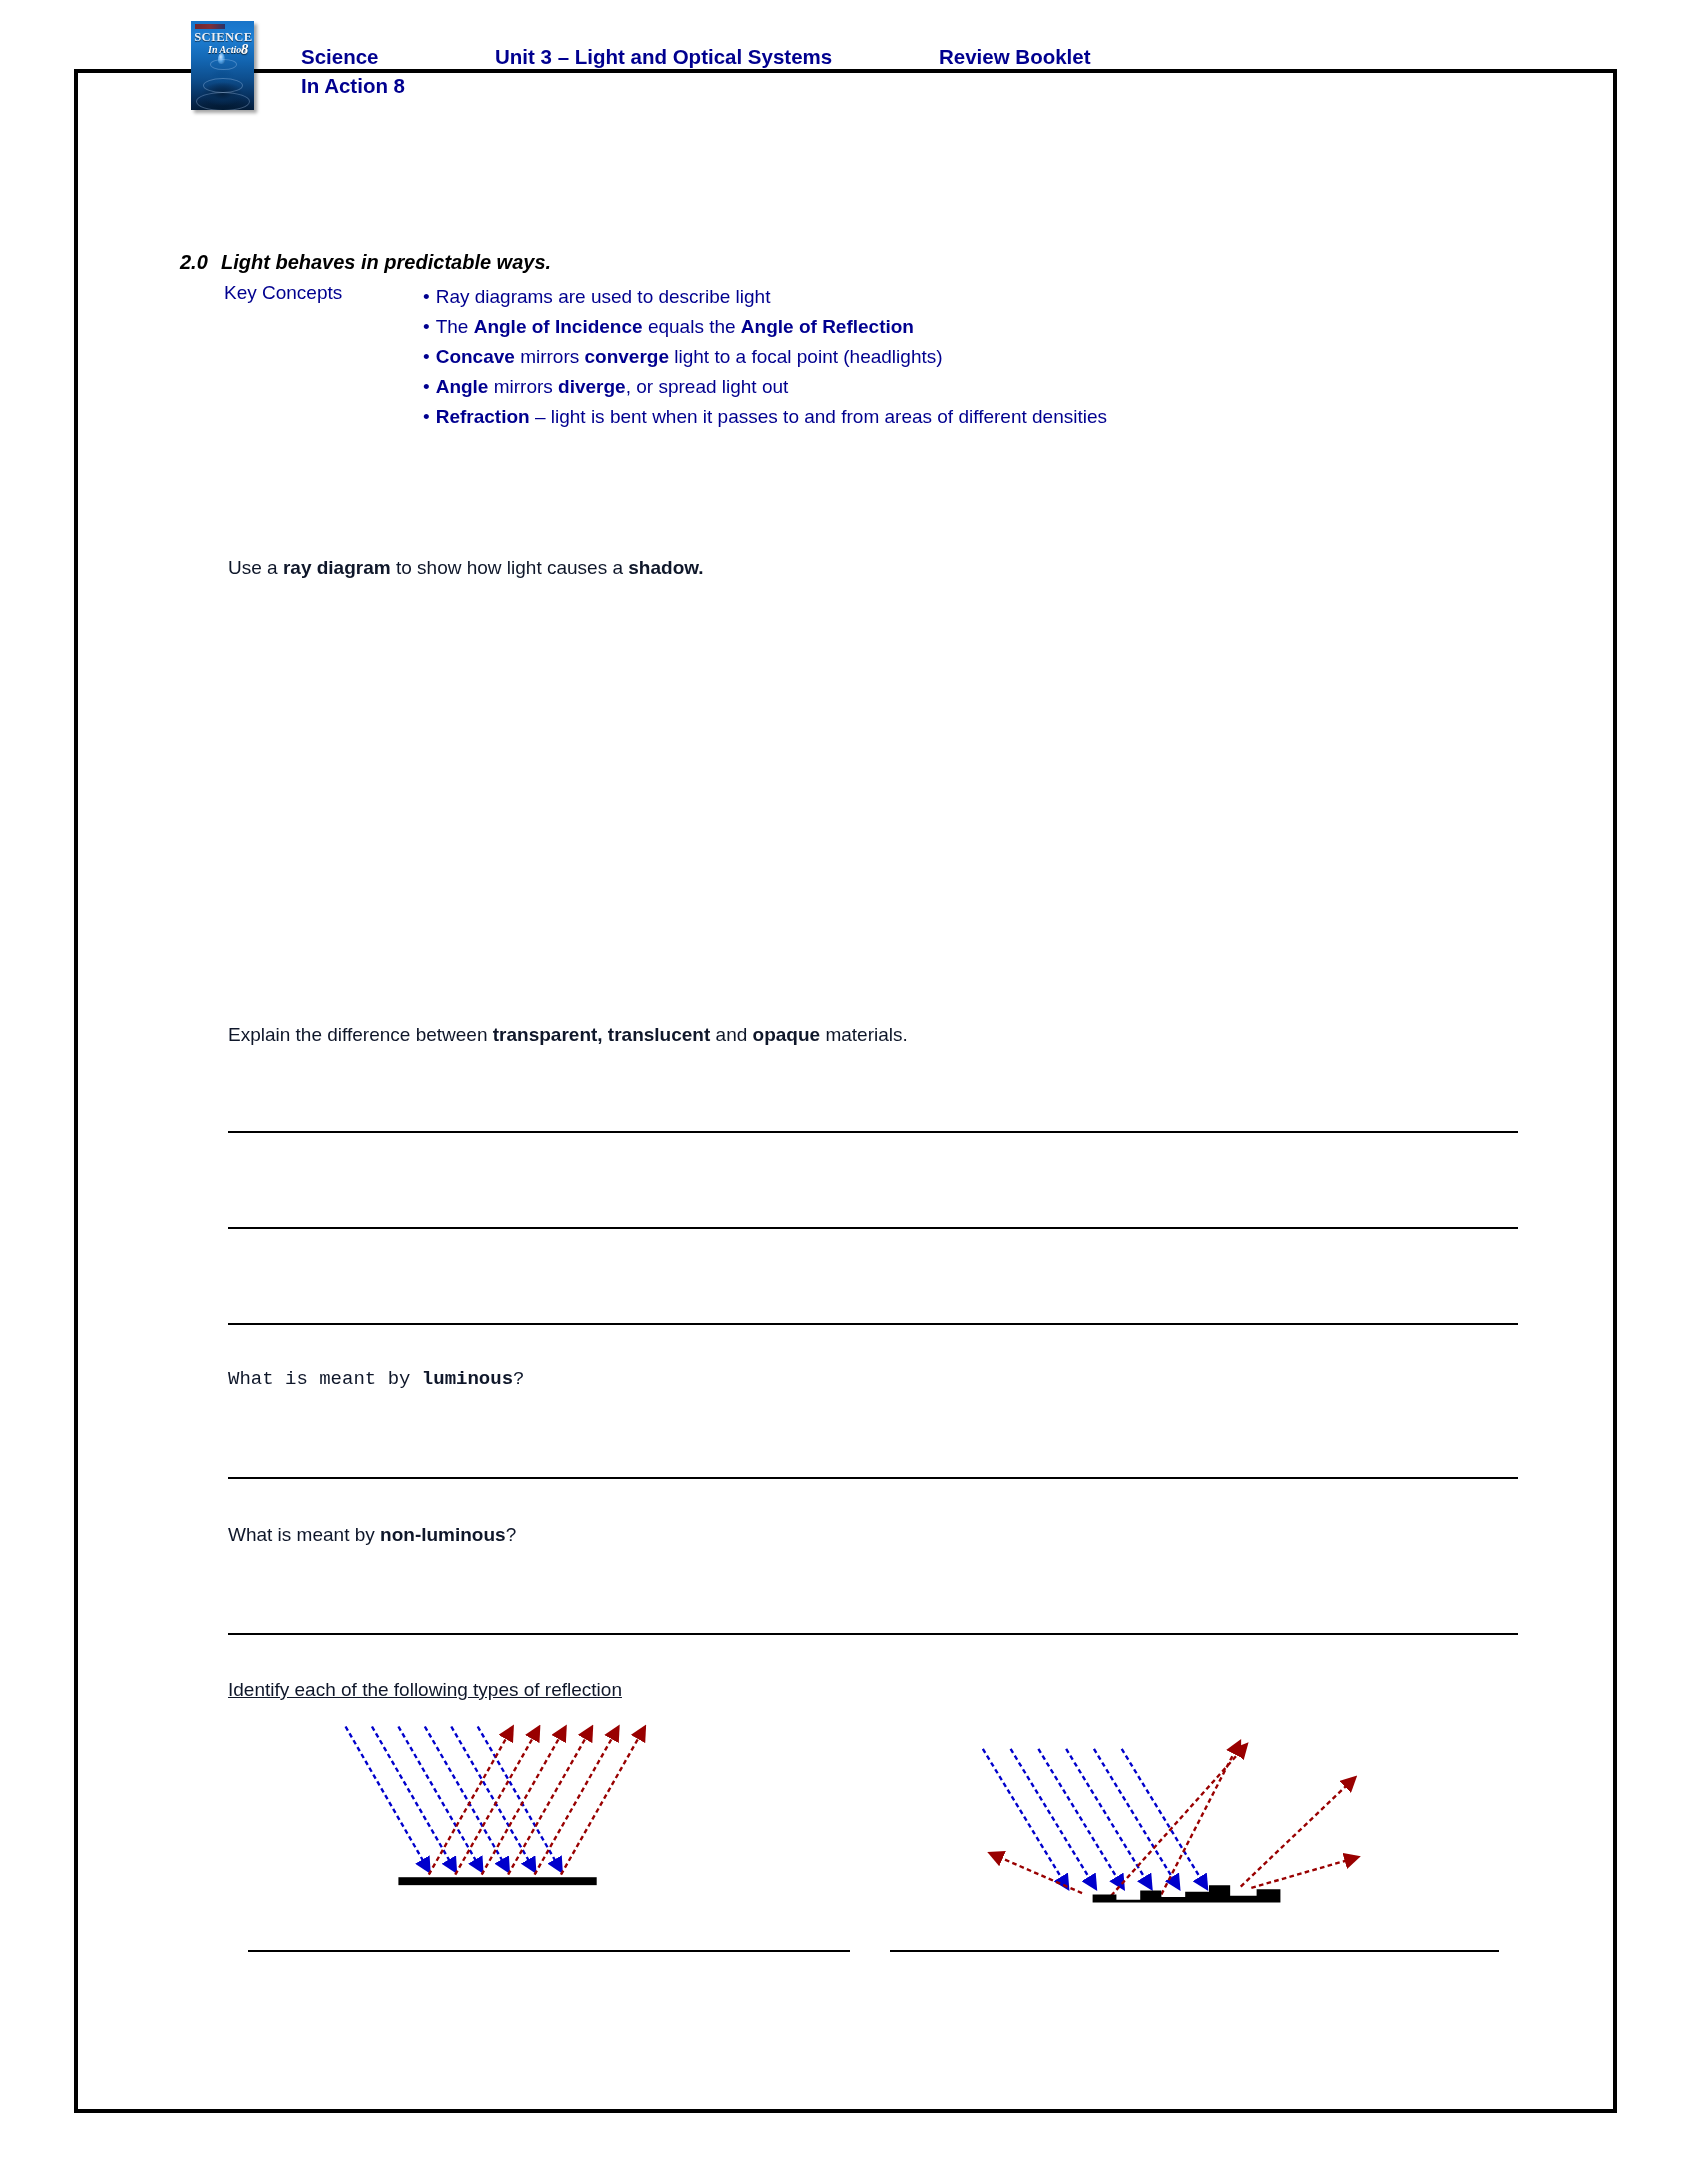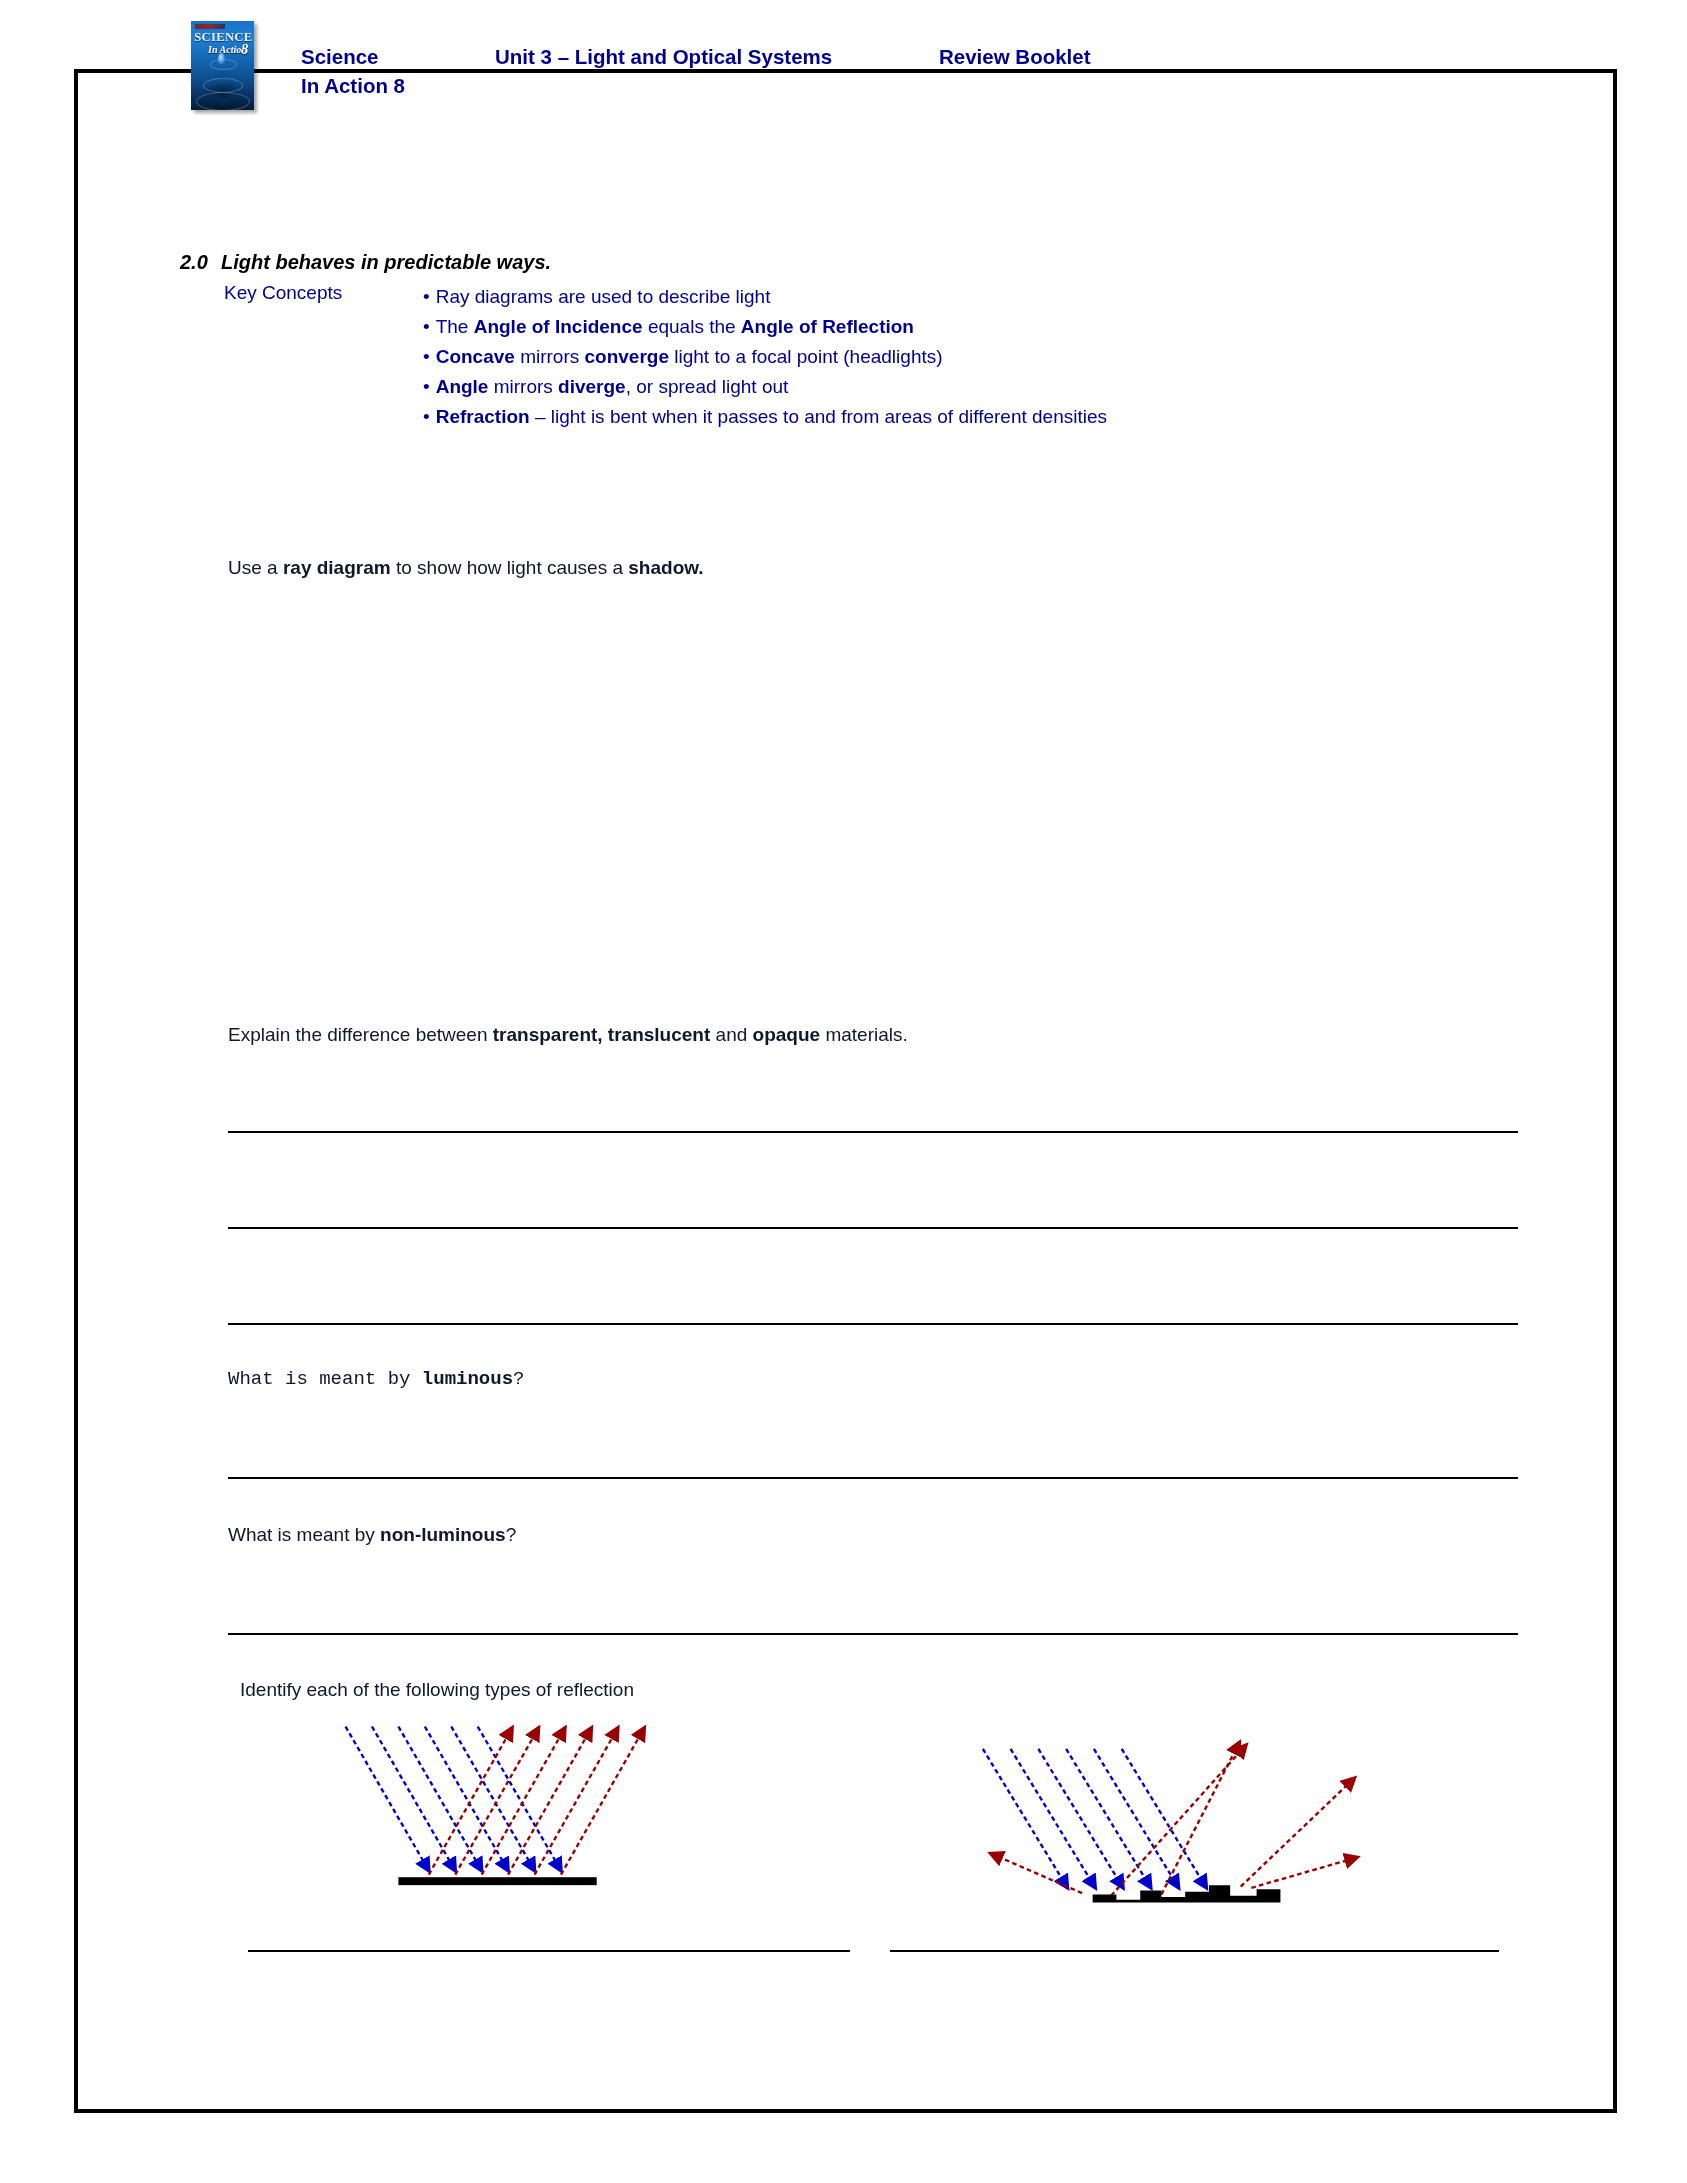--- a/index.html
+++ b/index.html
@@ -144,21 +144,21 @@
     color: #0f172a;
     white-space: nowrap;
     font-family: "Liberation Sans", sans-serif;
   }
   .q-text b { font-weight: bold; }
 
   #q-shadow       { left: 228px; top: 557px; }
   #q-materials    { left: 228px; top: 1024px; }
   #q-luminous     { left: 228px; top: 1368px; font-family: Liberation Mono, monospace; }
   #q-nonluminous  { left: 228px; top: 1524px; }
-  #q-reflection   { left: 240px; top: 1679px; }
+  #q-reflection   { left: 228px; top: 1679px; text-decoration: underline; }
 
   
   .rule {
     position: absolute;
     height: 0;
     border-top: 2.6px solid #000000;
   }
   #rule-1 { left: 228px; top: 1131px; width: 1290px; }
   #rule-2 { left: 228px; top: 1227px; width: 1290px; }
   #rule-3 { left: 228px; top: 1323px; width: 1290px; }

